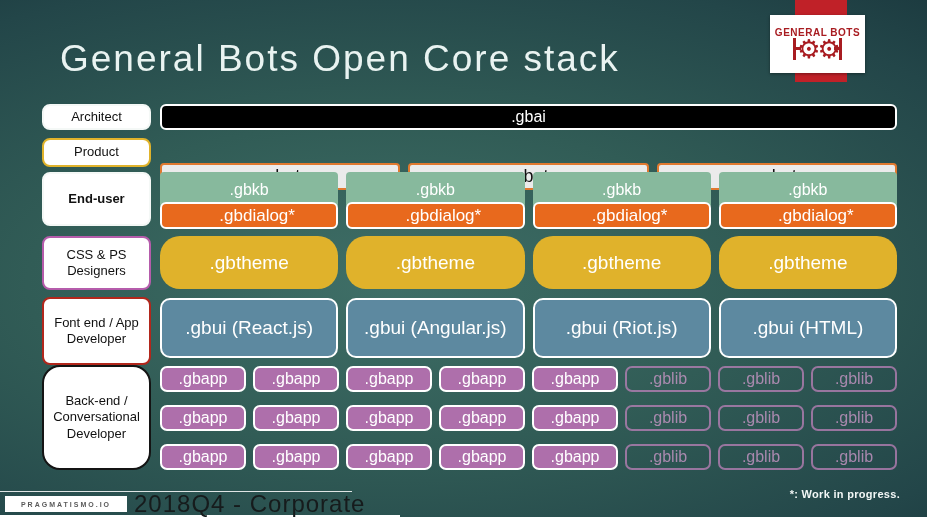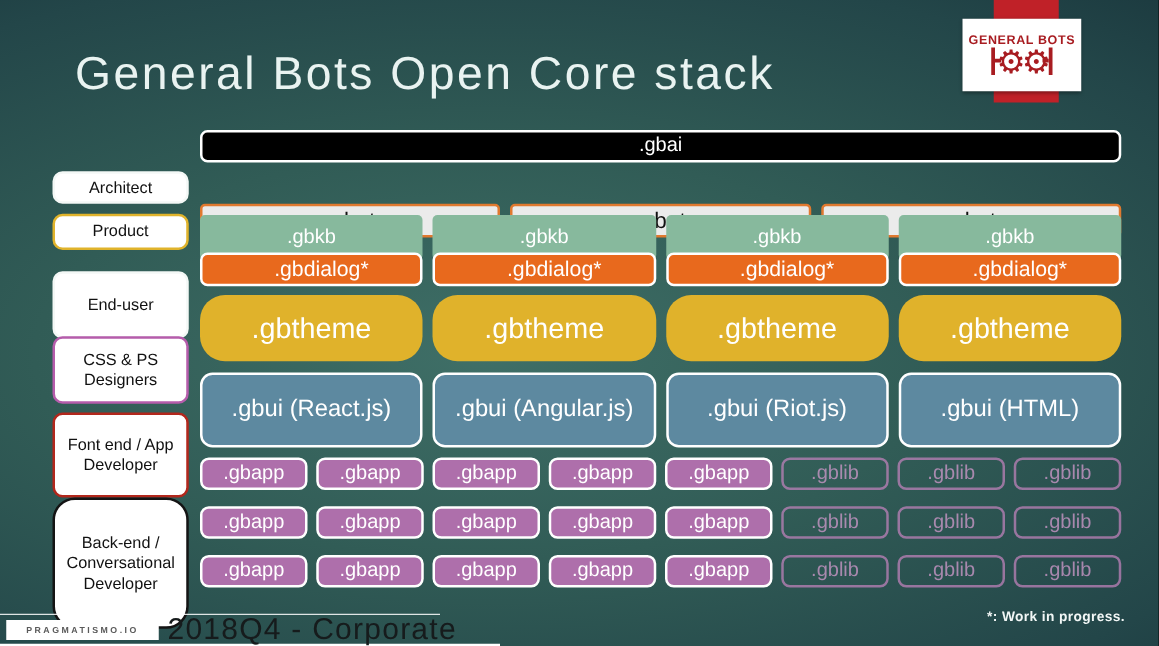--- a/index.html
+++ b/index.html
@@ -25,44 +25,44 @@
   .logo-text{font-size:10px; font-weight:bold; color:#a81c21; letter-spacing:.5px;}
   .logo-gears{display:flex; align-items:center; gap:1px; margin-top:-2px;}
   .logo-gears .gears{font-size:26px; line-height:26px; color:#a81c21; letter-spacing:-3px;}
   .gbar{position:relative; width:3px; height:22px; background:#a81c21;}
   .gbar.left::after,.gbar.right::after{content:""; position:absolute; top:9px; width:5px; height:3px; background:#a81c21;}
   .gbar.left::after{left:3px;} .gbar.right::after{right:3px;}
   
   .lbl{
     position:absolute; left:42px; width:109px; background:#fff; border-radius:8px;
     display:flex; align-items:center; justify-content:center; text-align:center;
-    color:#111; font-size:13px; line-height:1.25; box-sizing:border-box; padding:2px 6px;margin-top:33px;
+    color:#111; font-size:13px; line-height:1.25; box-sizing:border-box; padding:2px 6px;
   }
   .lbl-architect{top:104px; height:26px; border:2px solid #f4f8f6;}
   .lbl-product{top:138px; height:29px; border:2px solid #e0b32b;}
-  .lbl-enduser{top:184px; height:54px; border:2px solid #f4f8f6;}
+  .lbl-enduser{top:172px; height:54px; border:2px solid #f4f8f6;font-weight:bold;}
   .lbl-designers{top:236px; height:54px; border:2px solid #b55cab;}
   .lbl-frontend{top:297px; height:68px; border:2px solid #b2271c;}
   .lbl-backend{top:365px; height:105px; border:2px solid #141414; border-radius:18px;}
   
   .row{position:absolute; left:160px; width:737px; display:flex;}
   .box{
     flex:1 1 0; display:flex; align-items:center; justify-content:center;
     color:#fff; box-sizing:border-box; white-space:nowrap;
   }
   .row-gbai{top:104px; height:26px;}
   .gbai{background:#000; border:2px solid #fff; border-radius:6px; font-size:16px;}
   .row-gbot{top:139px; height:27px; gap:8px;margin-top:24px;}
   .gbot{background:#ebebeb; border:2px solid #e0792f; border-radius:4px; color:#111; font-size:18px;}
   .row-gbkb{top:172px; height:36px; gap:8px;}
   .gbkb{background:#87b99d; border-radius:4px; font-size:16px;}
   .row-gbdialog{top:202px; height:27px; gap:8px;}
   .gbdialog{background:#e8691d; border:2px solid #fff; border-radius:6px; font-size:17px;padding-left:16px;}
   .row-gbtheme{top:236px; height:53px; gap:8px;}
-  .gbtheme{background:#e0b22b; border-radius:20px; font-size:23px;}
+  .gbtheme{background:#e0b22b; border-radius:20px; font-size:19px;}
   .row-gbui{top:298px; height:60px; gap:8px;}
   .gbui{background:#5d89a0; border:2px solid #fff; border-radius:10px; font-size:19px;}
   .row-apps{height:26px; gap:7px;}
   .row-apps1{top:366px;} .row-apps2{top:405px;} .row-apps3{top:444px;}
   .gbapp{background:#ae6fab; border:2px solid #fff; border-radius:7px; font-size:16px;}
   .gblib{background:transparent; border:2px solid rgba(190,130,185,.75); border-radius:7px;
          color:rgba(200,150,198,.8); font-size:16px;}
   
   .footer-line-top{position:absolute; left:0; top:491px; width:352px; height:1px; background:rgba(255,255,255,.85);}
   .footer-line-bottom{position:absolute; left:0; top:515px; width:400px; height:2px; background:#fff;}

